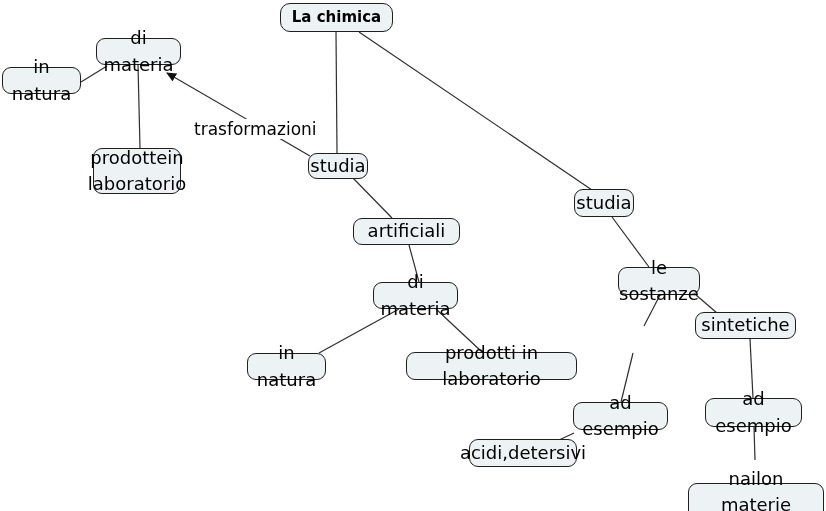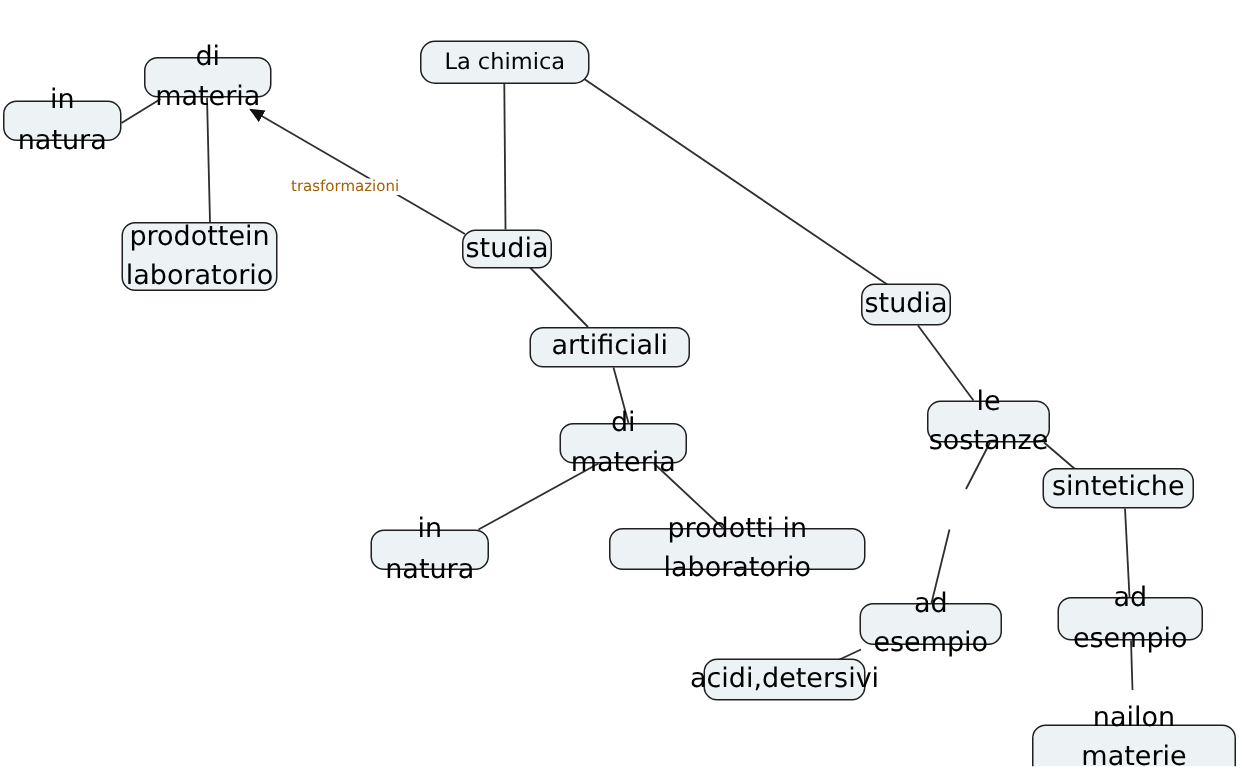--- a/index.html
+++ b/index.html
@@ -20,28 +20,27 @@
     border-radius:9px;
     font-size:18px;
     color:#000;
     text-align:center;
     white-space:pre-line;
     line-height:1.45;
     padding:0 4px;
   }
   .node.title{
     font-size:15px;
-    font-weight:normal;
+    font-weight:bold;
     border-radius:10px;
-    margin-top:24px;
   }
   .link-label{
     position:absolute;
-    font-size:10px;
-    color:#a16207;
+    font-size:17px;
+    color:#000000;
     background:#ffffff;
     padding:0 2px;
     white-space:nowrap;
   }
 </style>
 </head>
 <body>
 
 <div class="canvas">
 
@@ -70,21 +69,21 @@
       <line x1="754" y1="427" x2="755" y2="460"></line>
     </g>
   </svg>
 
   <div class="node title" style="left:280px;top:3px;width:113px;height:29px">La chimica</div>
 
   <div class="node" style="left:96px;top:38px;width:85px;height:27px">di materia</div>
 
   <div class="node" style="left:2px;top:67px;width:79px;height:27px">in natura</div>
 
-  <div class="node" style="left:81px;top:148px;width:104px;height:46px">prodottein
+  <div class="node" style="left:93px;top:148px;width:88px;height:46px">prodottein
 laboratorio</div>
 
   <div class="link-label" style="left:192px;top:119px">trasformazioni</div>
 
   <div class="node" style="left:308px;top:153px;width:60px;height:26px">studia</div>
 
   <div class="node" style="left:353px;top:218px;width:107px;height:27px">artificiali</div>
 
   <div class="node" style="left:373px;top:282px;width:85px;height:27px">di materia</div>
 

